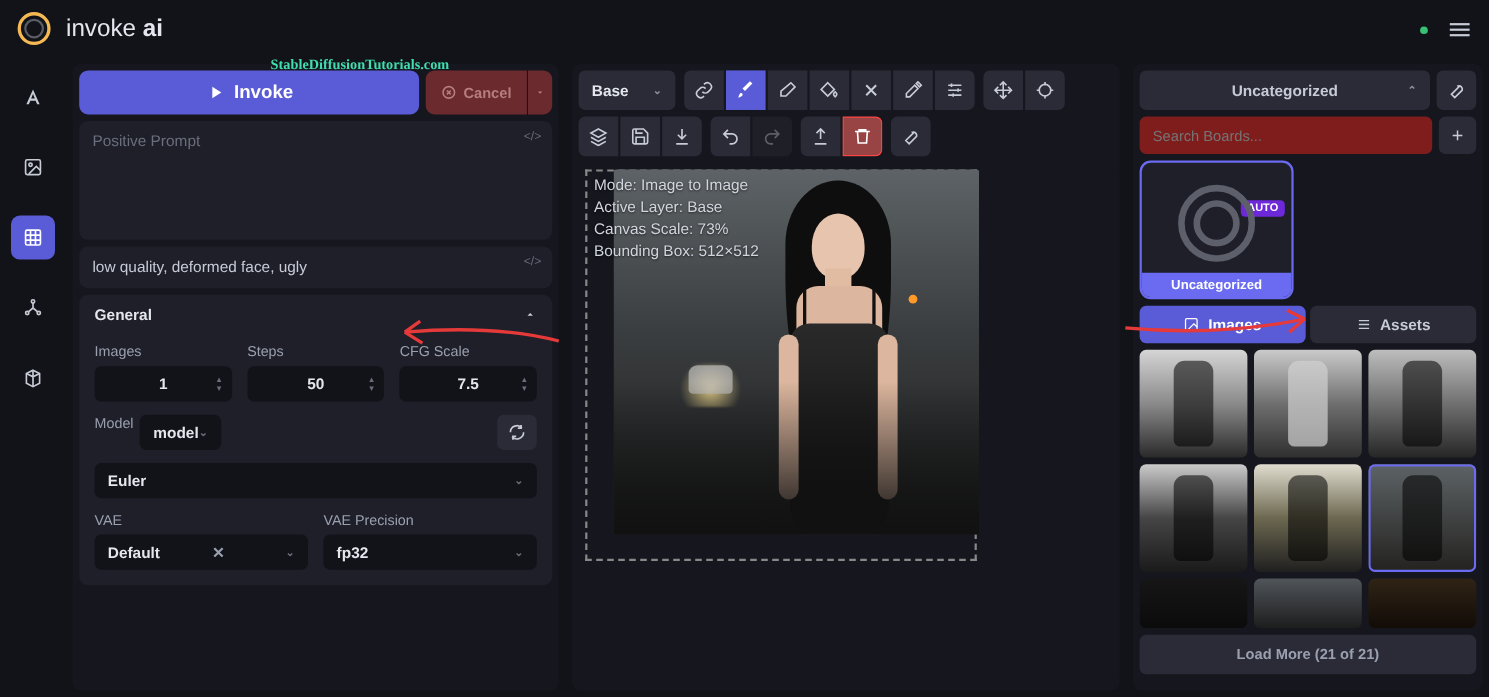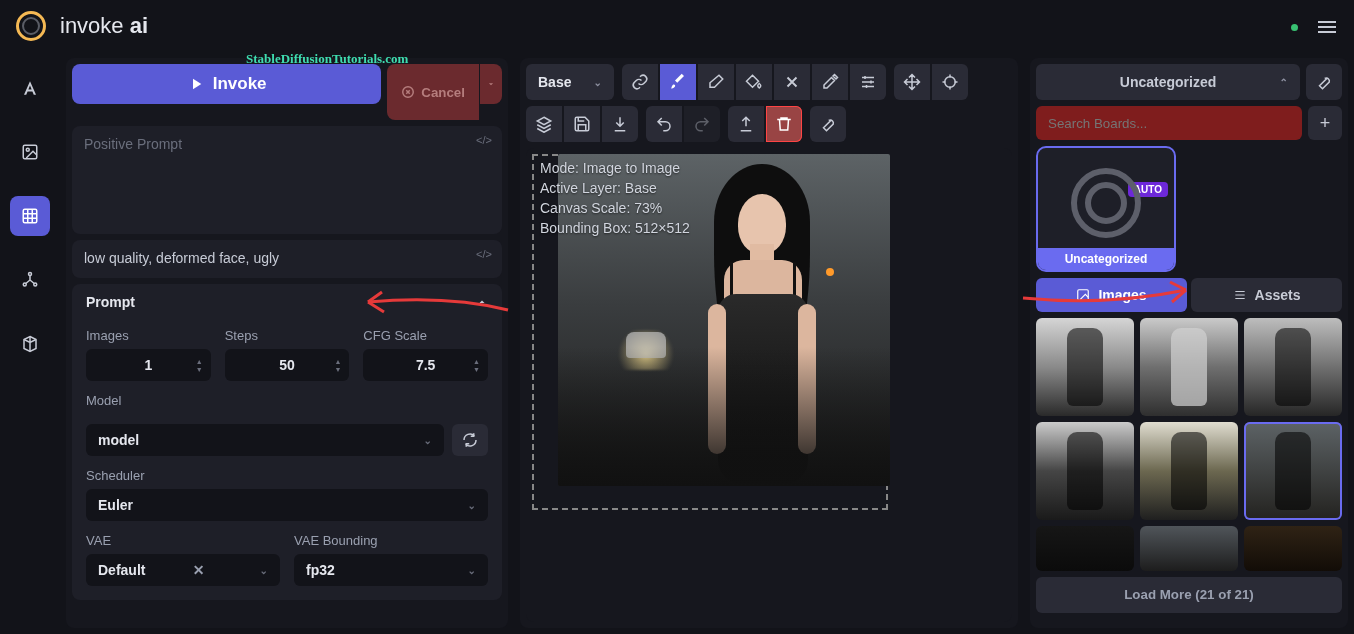--- a/index.html
+++ b/index.html
@@ -14,21 +14,21 @@
 .hamburger { position: absolute; right: 18px; top: 18px; cursor: pointer; }
 .hamburger div { width: 18px; height: 2px; background: #c7cbd6; margin: 3px 0; }
 .shell { display: flex; height: calc(634px - 52px); }
 .rail { width: 60px; display: flex; flex-direction: column; align-items: center; padding-top: 16px; gap: 24px; }
 .rail-item { width: 40px; height: 40px; display: flex; align-items: center; justify-content: center; border-radius: 8px; cursor: pointer; color: #c7cbd6; }
 .rail-item.active { background: #5a5bd6; color: #fff; }
 .panel { background: #16171e; border-radius: 8px; margin: 6px; }
 .left-panel { width: 442px; padding: 6px; display: flex; flex-direction: column; gap: 6px; }
 .topbar-row { display: flex; gap: 6px; }
 .invoke-btn { flex: 1; background: #5a5bd6; color: #fff; font-weight: 700; font-size: 17px; border: none; border-radius: 8px; height: 40px; display: flex; align-items: center; justify-content: center; gap: 8px; cursor: pointer; }
-.cancel-btn { background: #6b2a2e; color: #b57d7d; border: none; border-radius: 8px 0 0 8px; height: 56px; padding: 0 14px; display: flex; align-items: center; gap: 6px; cursor: pointer; font-weight: 600; }
+.cancel-btn { background: #6b2a2e; color: #b57d7d; border: none; border-radius: 8px 0 0 8px; height: 40px; padding: 0 14px; display: flex; align-items: center; gap: 6px; cursor: pointer; font-weight: 600; }
 .cancel-drop { background: #6b2a2e; border: none; border-radius: 0 8px 8px 0; width: 22px; height: 40px; cursor: pointer; margin-left: 1px; color: #b57d7d; }
 .prompt-box { background: #1e1f28; border-radius: 8px; padding: 10px 12px; position: relative; }
 .prompt-box.pos { height: 108px; }
 .prompt-box.neg { min-height: 38px; }
 .prompt-placeholder { color: #6a6e7c; }
 .code-icon { position: absolute; right: 10px; top: 8px; color: #6a6e7c; font-size: 11px; }
 .section { background: #1e1f28; border-radius: 8px; }
 .section-header { display: flex; justify-content: space-between; align-items: center; padding: 10px 14px; cursor: pointer; }
 .section-title { font-weight: 700; color: #e5e7ee; }
 .section-body { padding: 8px 14px 14px; display: flex; flex-direction: column; gap: 12px; }
@@ -185,21 +185,21 @@
       <span class="prompt-placeholder">Positive Prompt</span>
       <span class="code-icon">&lt;/&gt;</span>
     </div>
     <div class="prompt-box neg">
       <span>low quality, deformed face, ugly</span>
       <span class="code-icon">&lt;/&gt;</span>
     </div>
 
     <div class="section">
       <div class="section-header">
-        <span class="section-title">Prompt</span>
+        <span class="section-title">General</span>
         <svg style="width:12px;height:12px" viewBox="0 0 24 24" fill="currentColor">
             <path d="M7 14l5-5 5 5z"></path>
           </svg>
       </div>
       <div class="section-body">
         <div class="field-row">
           <div class="field">
             <div class="field-label">Images</div>
             <div class="numinput">
               <span>1</span>
@@ -225,53 +225,52 @@
               <span>7.5</span>
               <div class="spinners">
                   <span>▲</span>
                   <span>▼</span>
                 </div>
             </div>
           </div>
         </div>
 
         <div class="model-row">
-          <div class="select-wrap" style="flex:1;display:flex;flex-direction:column;gap:16px">
+          <div class="select-wrap" style="flex:1;display:flex;flex-direction:row;gap:6px">
             <div class="field-label">Model</div>
             <div class="select-input">
               <span>model</span>
               <span class="caret">⌄</span>
             </div>
           </div>
           <button class="refresh-btn">
             <svg class="icon" viewBox="0 0 24 24" fill="none" stroke="currentColor" stroke-width="2">
                 <path d="M4 12a8 8 0 0 1 14-5.3M20 12a8 8 0 0 1-14 5.3M17 3v4h-4M7 21v-4h4"></path>
               </svg>
           </button>
         </div>
 
         <div class="field">
-          <div class="field-label">Scheduler</div>
           <div class="select-input">
             <span>Euler</span>
             <span class="caret">⌄</span>
           </div>
         </div>
 
         <div class="field-row">
           <div class="field">
             <div class="field-label">VAE</div>
             <div class="select-input">
               <span>Default</span>
               <span class="clear">✕</span>
               <span class="caret">⌄</span>
             </div>
           </div>
           <div class="field">
-            <div class="field-label">VAE Bounding</div>
+            <div class="field-label">VAE Precision</div>
             <div class="select-input">
               <span>fp32</span>
               <span class="caret">⌄</span>
             </div>
           </div>
         </div>
       </div>
     </div>
   </div>
 

